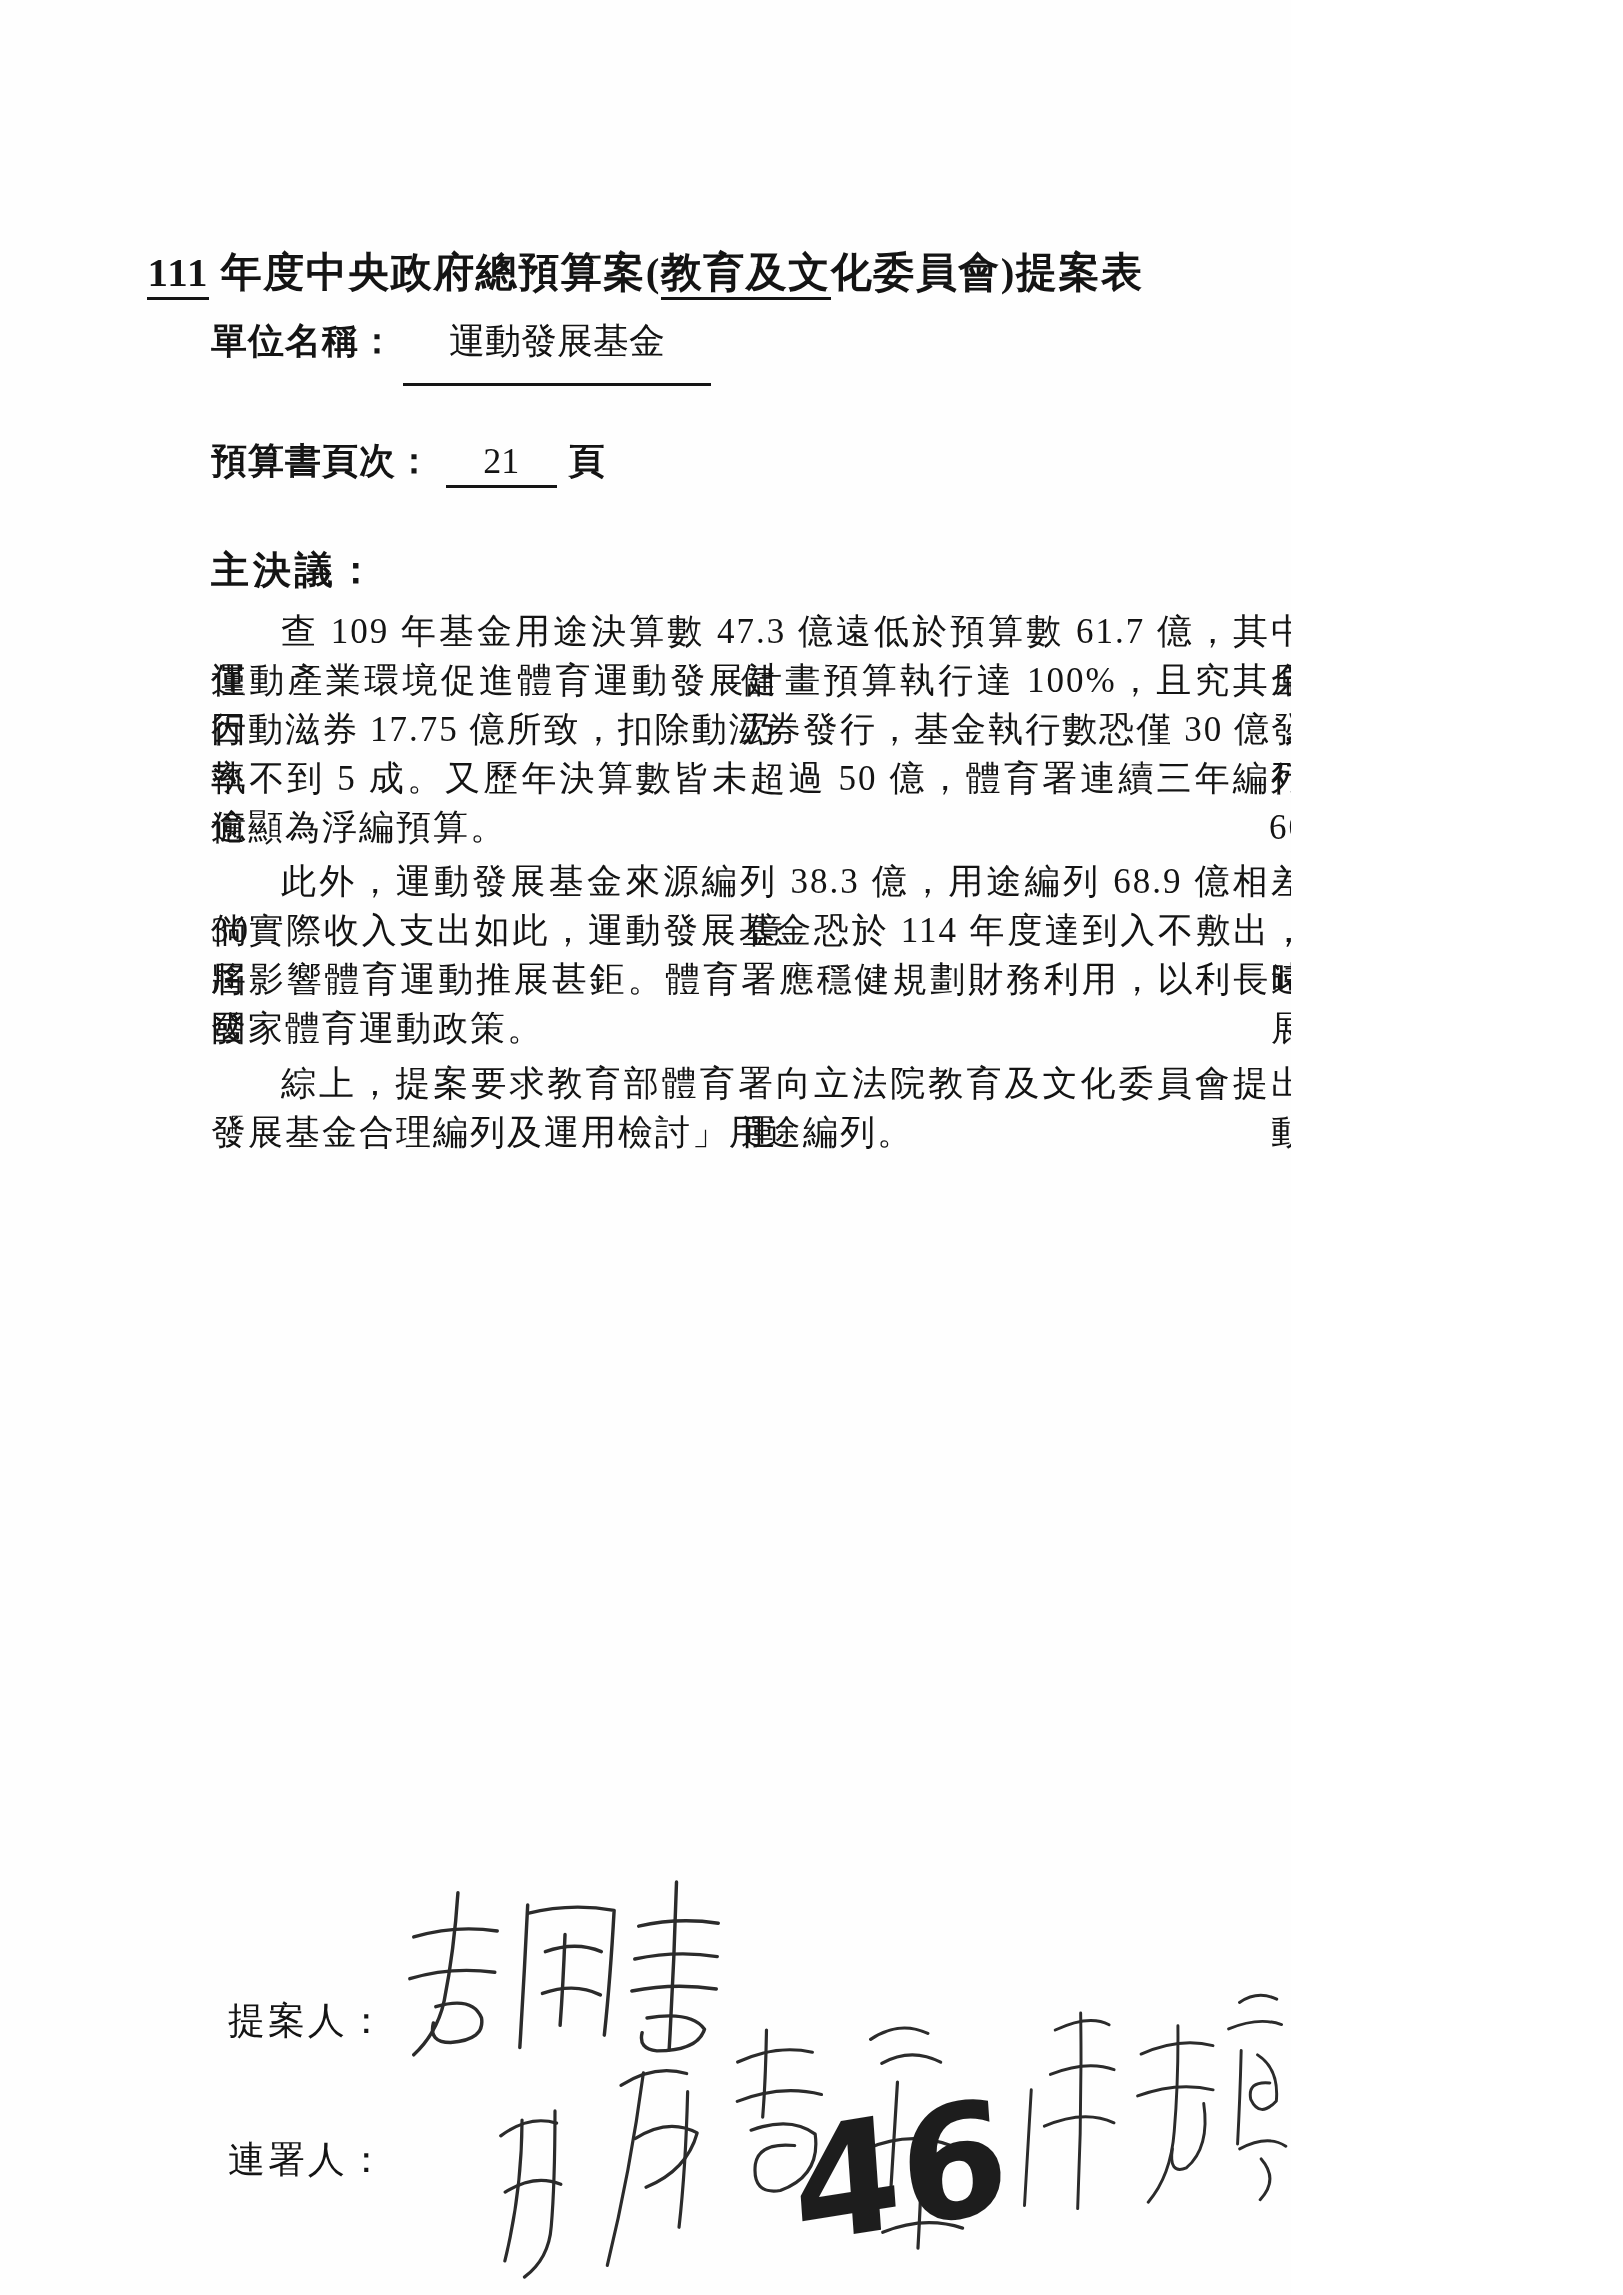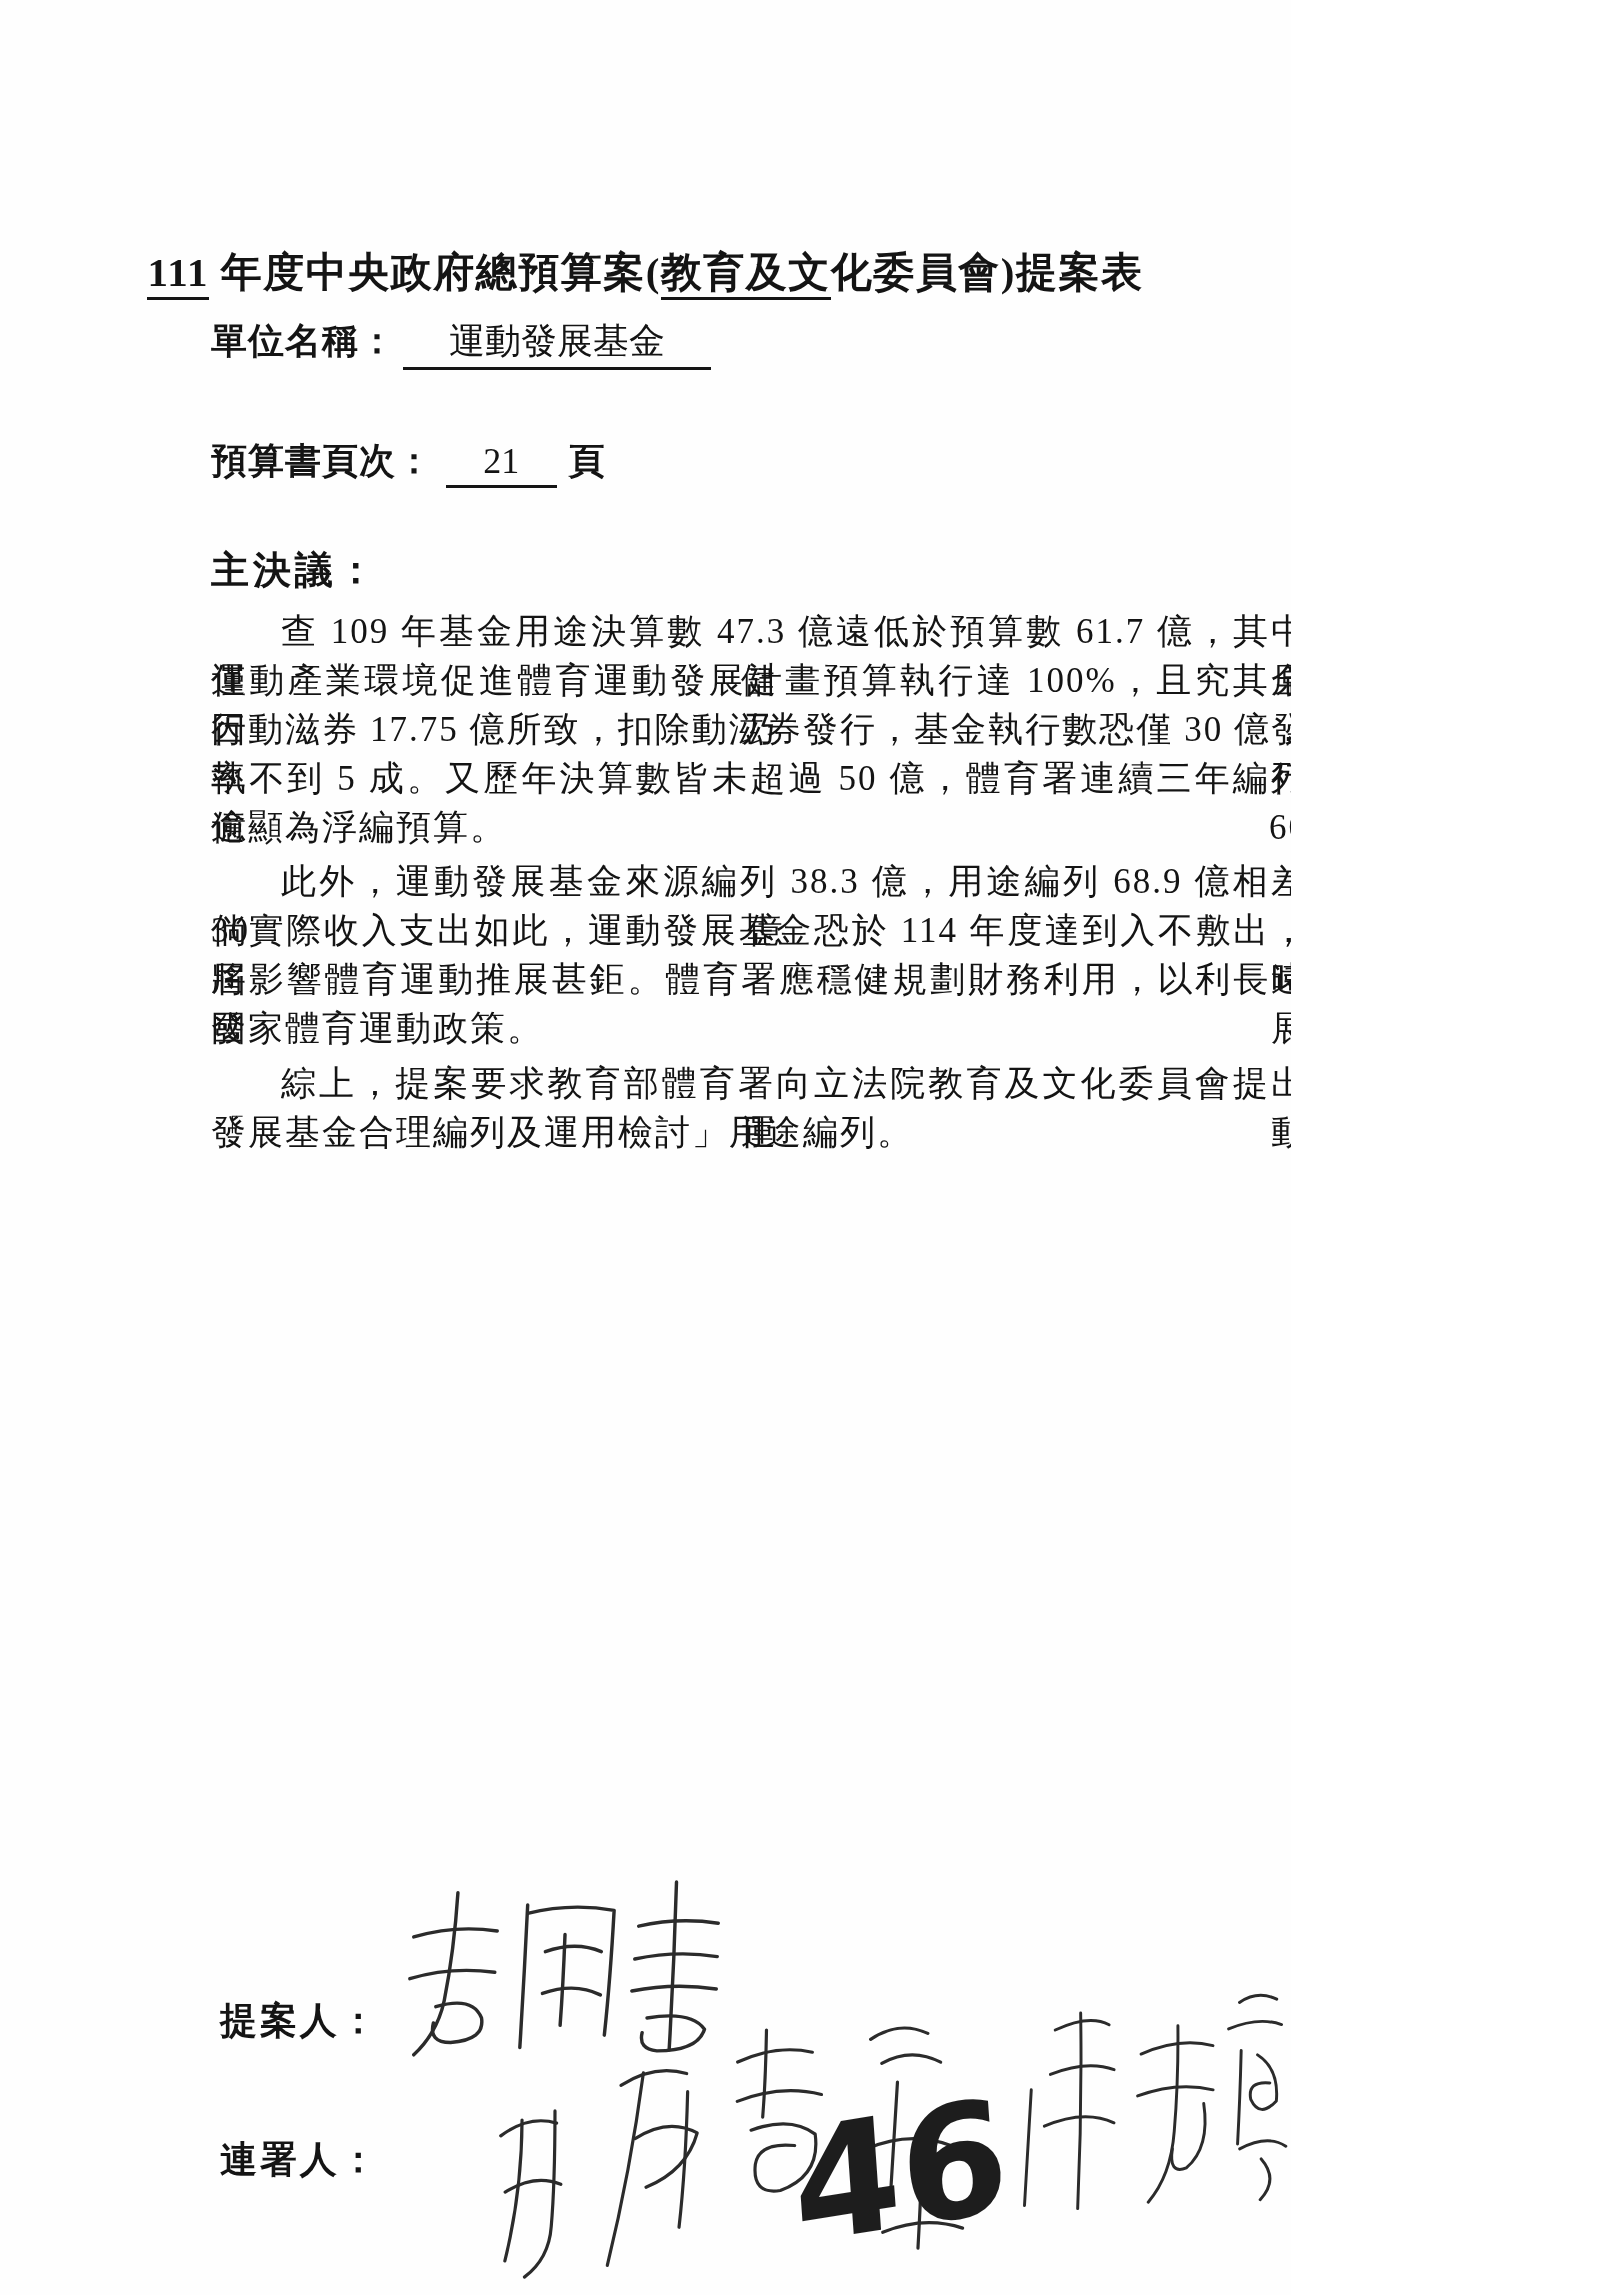--- a/index.html
+++ b/index.html
@@ -21,21 +21,21 @@
   }
   .u-thick { border-bottom:3.9px solid #151515; padding-bottom:1.5px; }
 
   
   .field-row { position:absolute; left:211px; font-size:36px; white-space:nowrap; }
   .unit-row { top:317px; }
   .page-row { top:421px; }
   .lbl { font-weight:700; letter-spacing:1px;text-align:center; }
   .unit-value {
     display:inline-block; min-width:308px; text-align:center;
-    border-bottom:3.4px solid #151515; padding-bottom:1px; margin-left:6.9px;
+    border-bottom:3.4px solid #151515; padding-bottom:17px; margin-left:6.9px;
   }
   .page-value {
     display:inline-block; min-width:111px; text-align:center;
     border-bottom:3.4px solid #151515; padding-bottom:2.9px; margin-left:12.8px;margin-top:19px;
   }
   .page-suffix { margin-left:11.8px; font-weight:700; }
 
   
   .res-heading {
     position:absolute; top:545px; left:211px;
@@ -50,21 +50,21 @@
   .bline {
     height:49px; line-height:49px;
     text-align:justify; text-align-last:justify;
     text-justify:inter-character;
     overflow:visible;
   }
   .bline.end { text-align-last:left; }
   .bline.indent { text-indent:70px; }
 
   
-  .sig-label { position:absolute; left:220px; font-size:37px; font-weight:700; letter-spacing:2.9px; white-space:nowrap; }
+  .sig-label { position:absolute; left:228px; font-size:37px; font-weight:400; letter-spacing:2.9px; white-space:nowrap; }
   .sig-label.proposer { top:1996px; }
   .sig-label.cosigner { top:2135px; }
 
   .sig-svg { position:absolute; overflow:visible; }
   .sig-svg path { fill:none; stroke:#2b2b2b; stroke-linecap:round; stroke-linejoin:round; }
   #sig-proposer { left:399px; top:1878px; }
   #sig-proposer path { stroke-width:7; }
   #sig-cosigner1 { left:420px; top:2014px; transform:rotate(-3deg); }
   #sig-cosigner1 path { stroke-width:6.5; }
   #sig-cosigner2 { left:1011px; top:1980px; transform:rotate(-2deg); }

